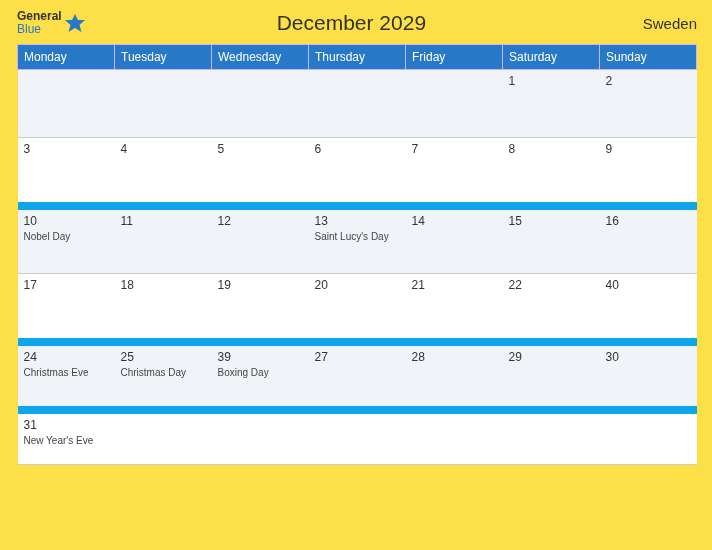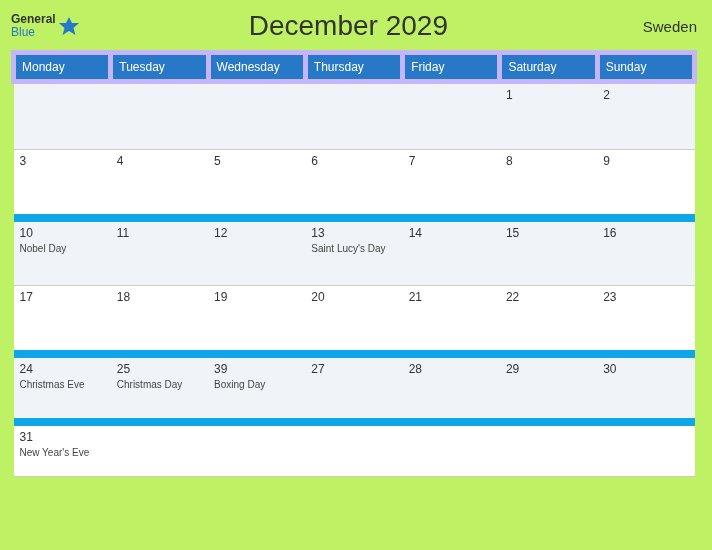--- a/index.html
+++ b/index.html
@@ -6,22 +6,22 @@
     body {
       width: 712px;
       height: 550px;
       background: #fff;
       font-family: Arial, sans-serif;
       overflow: hidden;
     }
     .calendar-container {
       width: 712px;
       height: 550px;
-      background: #bef264;
-      padding: 10px 15px 10px 11px;
+      background: #fde047;
+      padding: 10px 15px 10px 17px;
     }
     .header {
       display: flex;
       align-items: center;
       justify-content: space-between;
       margin-bottom: 8px;
     }
     .logo {
       display: flex;
       align-items: center;
@@ -35,21 +35,21 @@
       line-height: 1.1;
     }
     .logo-general { color: #333; font-size: 12px; font-weight: bold; }
     .logo-blue { color: #2878c8; font-size: 12px; font-weight: normal; }
     .logo-flag {
       width: 22px;
       height: 22px;
       margin-left: 2px;
     }
     .title {
-      font-size: 28px;
+      font-size: 21px;
       font-weight: normal;
       color: #333;
       text-align: center;
       flex: 1;
     }
     .country {
       font-size: 15px;
       color: #333;
       font-weight: normal;
       text-align: right;
@@ -59,21 +59,21 @@
       width: 100%;
       border-collapse: collapse;
     }
     .calendar-grid th {
       background: #2878c8;
       color: #fff;
       font-size: 12px;
       font-weight: normal;
       padding: 5px 6px;
       text-align: left;
-      border: 5px solid #c4b5fd;
+      border: 1px solid #c4b5fd;
     }
     .calendar-grid td {
       vertical-align: top;
       padding: 4px 6px 4px 6px;
       font-size: 11px;
       color: #333;
       border-bottom: 1px solid #ccc;
       width: calc(100% / 7);
       height: 68px;
       background: #fff;
@@ -209,21 +209,21 @@
           <td style="background: rgb(255, 255, 255); margin-top: 16px;">
             <span class="day-number">20</span>
           </td>
           <td style="background: rgb(255, 255, 255);">
             <span class="day-number">21</span>
           </td>
           <td style="background: rgb(255, 255, 255);">
             <span class="day-number">22</span>
           </td>
           <td style="background: rgb(255, 255, 255);">
-            <span class="day-number">23</span>
+            <span class="day-number">40</span>
           </td>
         </tr>
         <tr class="row-highlight">
           <td style="background: rgb(240, 244, 248);">
             <span class="day-number">24</span>
             <span class="event-name">Christmas Eve</span>
           </td>
           <td style="background: rgb(240, 244, 248);">
             <span class="day-number">25</span>
             <span class="event-name">Christmas Day</span>

